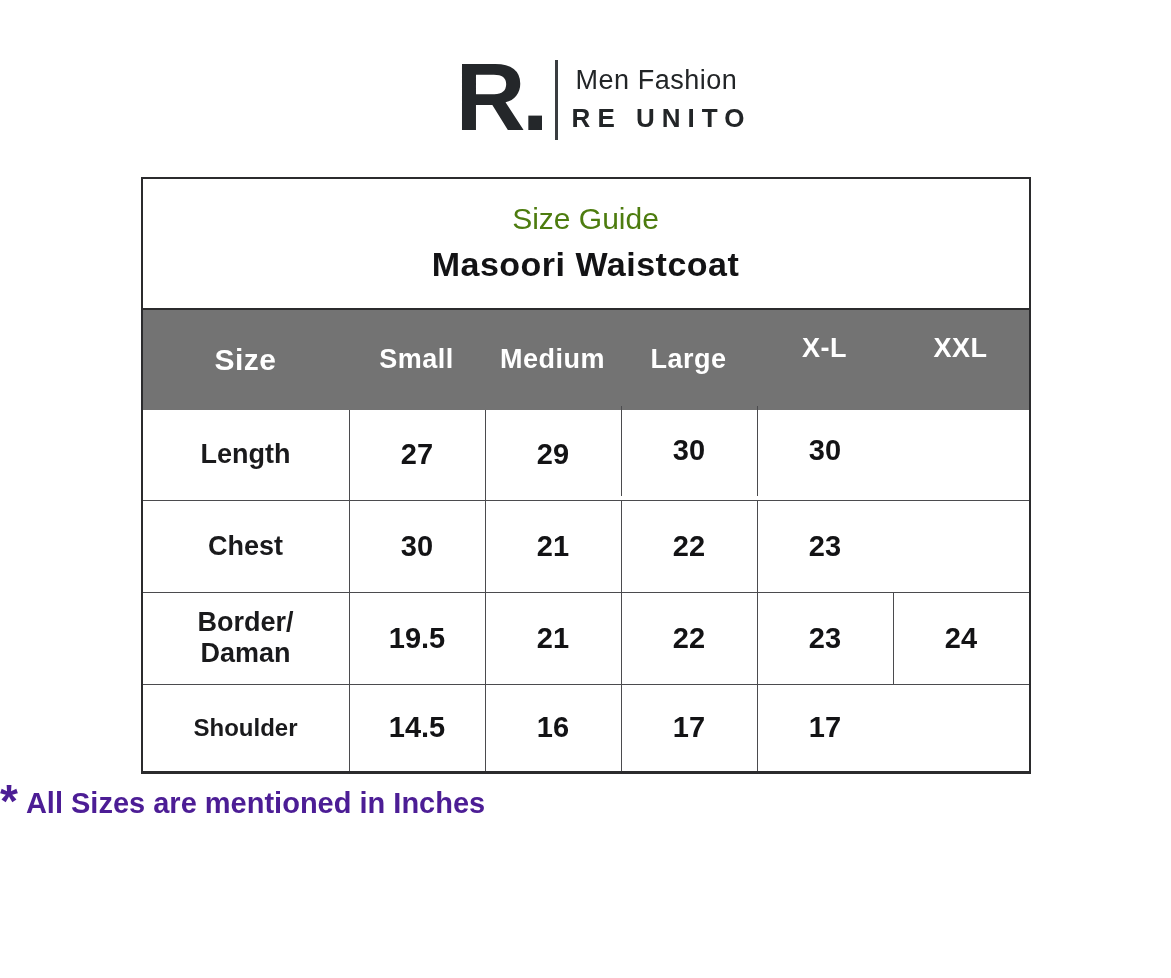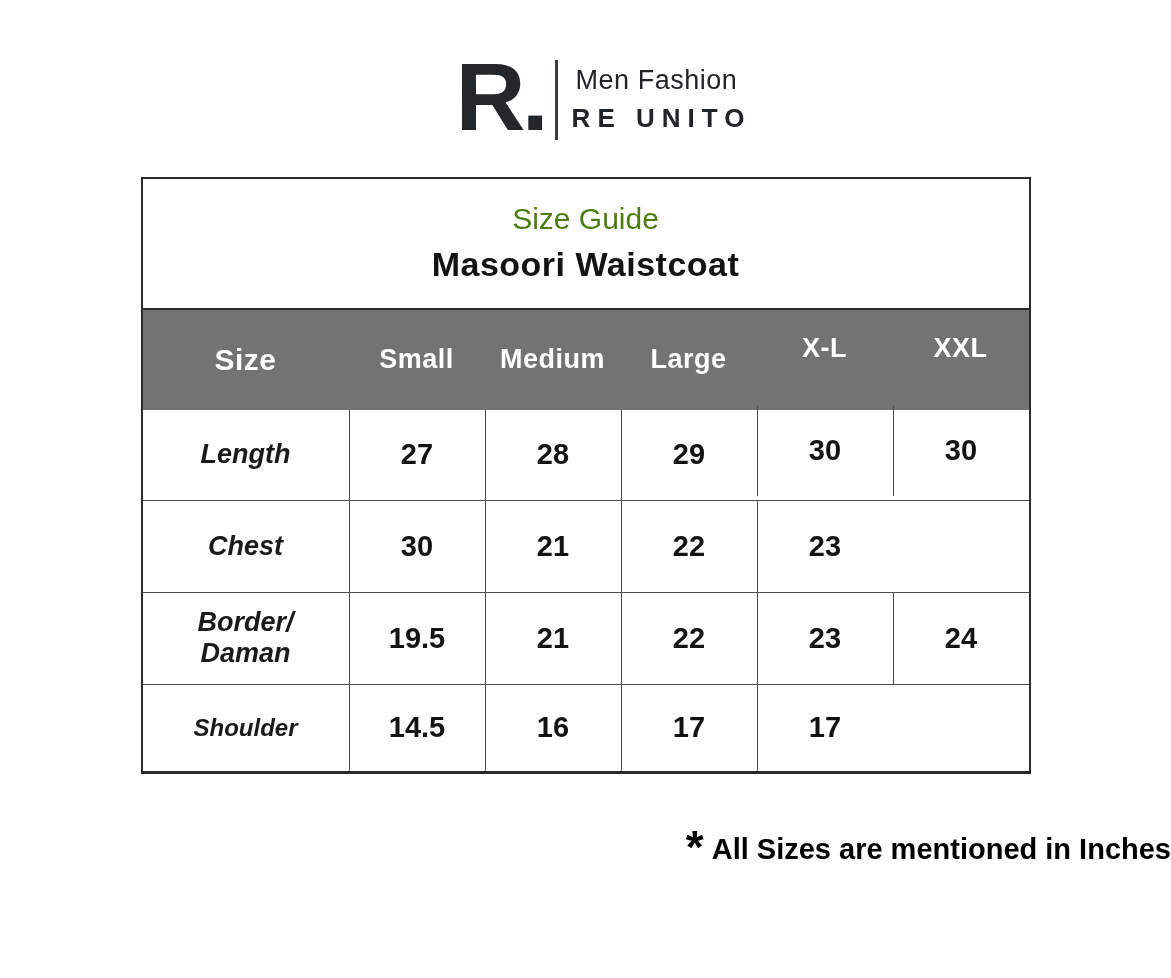--- a/index.html
+++ b/index.html
@@ -98,32 +98,31 @@
   .trow-shoulder { height: 87px; }
 
   .td {
     display: flex;
     align-items: center;
     justify-content: center;
     text-align: center;
   }
   .td + .td { border-left: 1.5px solid #4b4b4e; }
   .td-label { font-size: 27px; font-weight: bold; color: #1a1a1c; }
-  .td-label span { display: inline-block; max-width: 135px; line-height: 1.15; font-style: italic; }
+  .td-label span { display: inline-block; max-width: 135px; line-height: 1.15; }
   .trow-shoulder .td-label { font-size: 24px; }
   .td-value { font-size: 29px; font-weight: bold; color: #131315; }
   .raise-cell { transform: translateY(-10px); }
   .raise-sm { transform: translateY(-4px); }
 
   
   .footnote {
-    margin-top: 46px;
-    text-align: right;
-    font-weight: bold;
-    color: #000000;
+    text-align: left;
+    font-weight: bold;
+    color: #4c1d95;
     font-size: 29px;
   }
   .footnote .asterisk {
     font-size: 46px;
     vertical-align: -4px;
     margin-right: 8px;
   }
 </style>
 </head>
 <body>
@@ -155,21 +154,20 @@
       <div class="th raise-hdr">XXL</div>
     </div>
 
     <div class="tbody">
 
       <div class="trow trow-length grid-row">
         <div class="td td-label">
             <span>Length</span>
           </div>
         <div class="td td-value">27</div>
-        <div class="td td-value">28</div>
         <div class="td td-value">29</div>
         <div class="td td-value raise-sm">30</div>
         <div class="td td-value raise-sm">30</div>
       </div>
 
       <div class="trow trow-chest grid-row">
         <div class="td td-label">
             <span>Chest</span>
           </div>
         <div class="td td-value">30</div>

